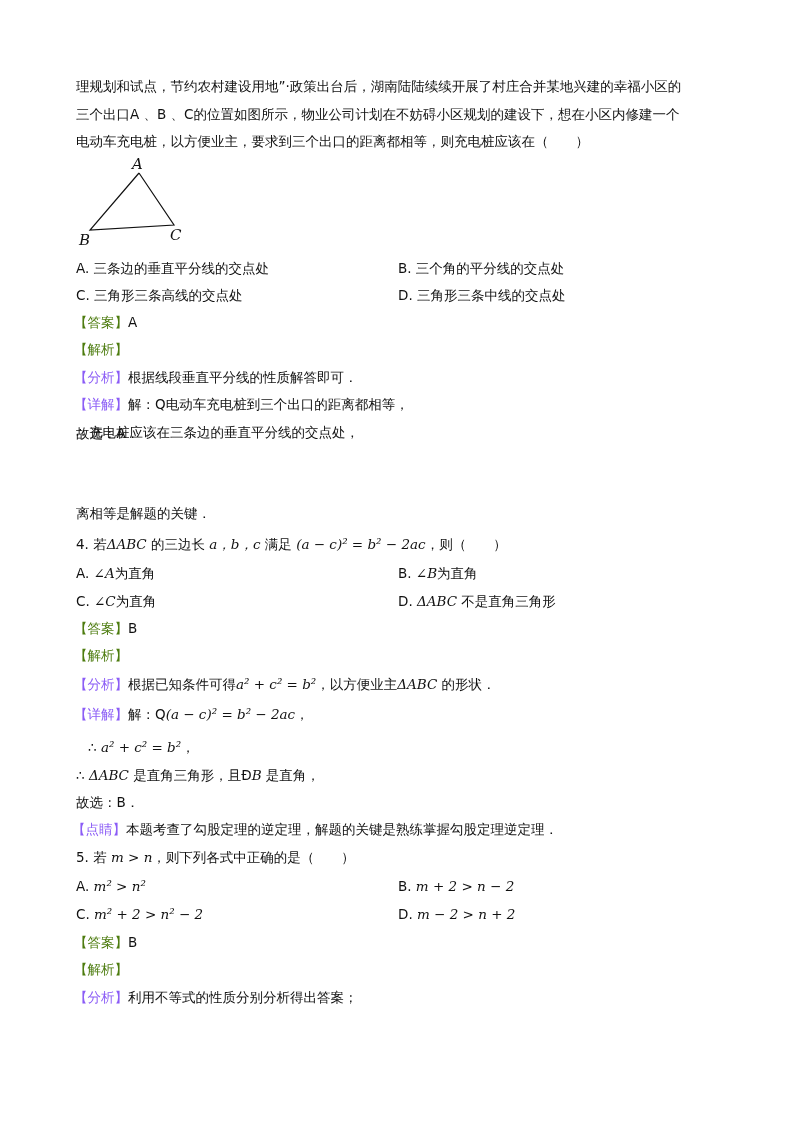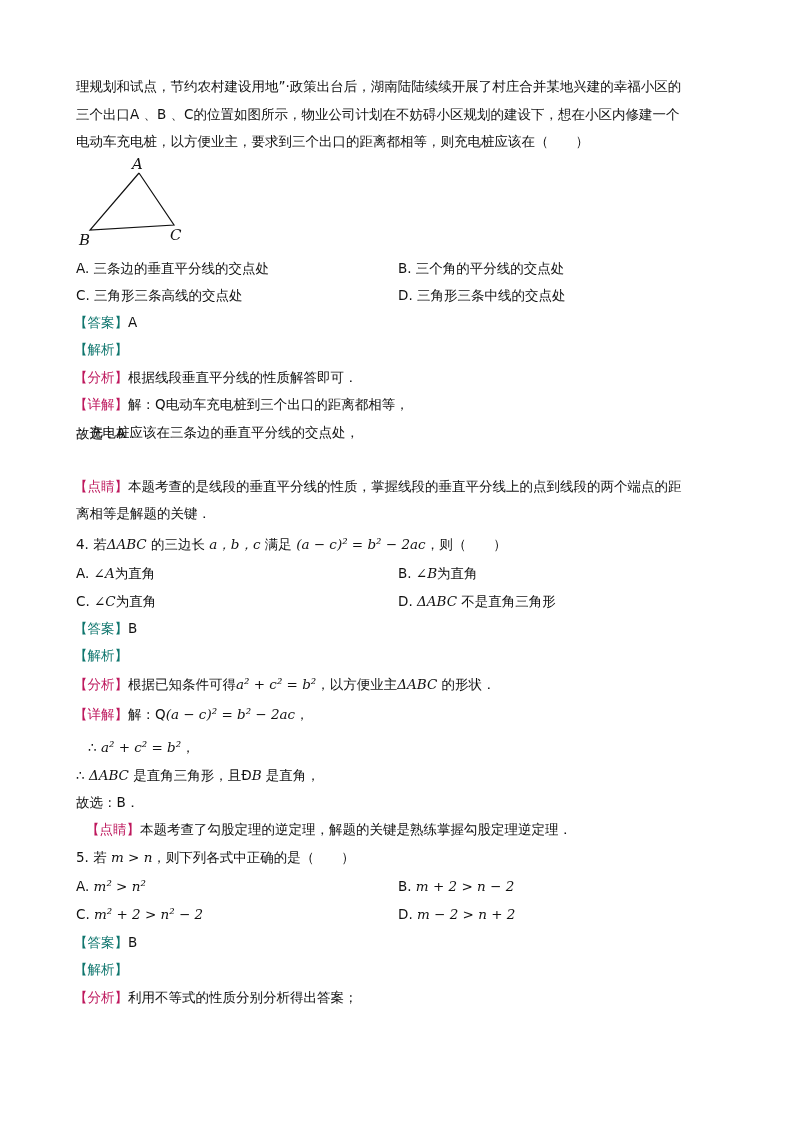--- a/index.html
+++ b/index.html
@@ -31,22 +31,22 @@
       height: 18px;
     }
     .opt {
       position: absolute;
       white-space: nowrap;
       line-height: 18px;
       height: 18px;
     }
     .opt-left { left: 76px; }
     .opt-right { left: 398px; }
-    .tag-blue { color: #0f766e; }
-    .tag-black { color: #be185d; }
+    .tag-blue { color: #4d7c0f; }
+    .tag-black { color: #8b5cf6; }
     .math {
       font-family: "DejaVu Serif", "Liberation Serif", serif;
       font-style: italic;
     }
     .figure {
       position: absolute;
       left: 70px;
       top: 155px;
       width: 130px;
       height: 100px;
@@ -88,23 +88,20 @@
     <span class="tag-blue">【解析】</span>
   </div>
   <div class="line" style="top:368px;left:74px;">
     <span class="tag-black">【分析】</span><span>根据线段垂直平分线的性质解答即可．</span>
   </div>
   <div class="line" style="top:395px;left:74px;">
     <span class="tag-black">【详解】</span><span>解：Q电动车充电桩到三个出口的距离都相等，</span>
   </div>
   <div class="line" style="top:423px;">∴ 充电桩应该在三条边的垂直平分线的交点处，</div>
   <div class="line" style="top:424px;">故选：A．</div>
-  <div class="line" style="top:477px;left:74px;">
-    <span class="tag-black">【点睛】</span><span>本题考查的是线段的垂直平分线的性质，掌握线段的垂直平分线上的点到线段的两个端点的距</span>
-  </div>
   <div class="line" style="top:504px;">离相等是解题的关键．</div>
 
   <div class="line" style="top:535px;">
     <span>4. 若</span><span class="math">ΔABC</span><span> 的三边长 </span><span class="math">a，b，c</span><span> 满足 </span><span class="math">(a − c)² = b² − 2ac</span><span>，则（　　）</span>
   </div>
   <div class="opt opt-left" style="top:564px;">
     <span>A. </span><span class="math">∠A</span><span>为直角</span>
   </div>
   <div class="opt opt-right" style="top:564px;">
     <span>B. </span><span class="math">∠B</span><span>为直角</span>
@@ -128,21 +125,21 @@
   <div class="line" style="top:705px;left:74px;">
     <span class="tag-black">【详解】</span><span>解：Q</span><span class="math">(a − c)² = b² − 2ac</span><span>，</span>
   </div>
   <div class="line" style="top:738px;margin-left:12px;">
     <span>∴ </span><span class="math">a² + c² = b²</span><span>，</span>
   </div>
   <div class="line" style="top:766px;">
     <span>∴ </span><span class="math">ΔABC</span><span> 是直角三角形，且Ð</span><span class="math">B</span><span> 是直角，</span>
   </div>
   <div class="line" style="top:793px;">故选：B．</div>
-  <div class="line" style="top:820px;left:86px;">
+  <div class="line" style="top:820px;left:72px;">
     <span class="tag-black">【点睛】</span><span>本题考查了勾股定理的逆定理，解题的关键是熟练掌握勾股定理逆定理．</span>
   </div>
 
   <div class="line" style="top:848px;">
     <span>5. 若 </span><span class="math">m &gt; n</span><span>，则下列各式中正确的是（　　）</span>
   </div>
   <div class="opt opt-left" style="top:877px;">
     <span>A.  </span><span class="math">m² &gt; n²</span>
   </div>
   <div class="opt opt-right" style="top:877px;">

